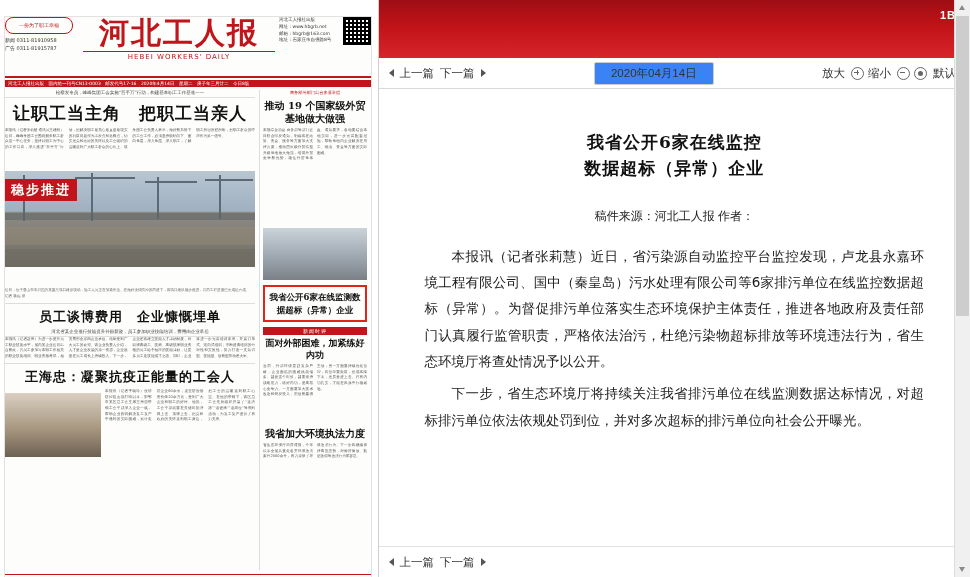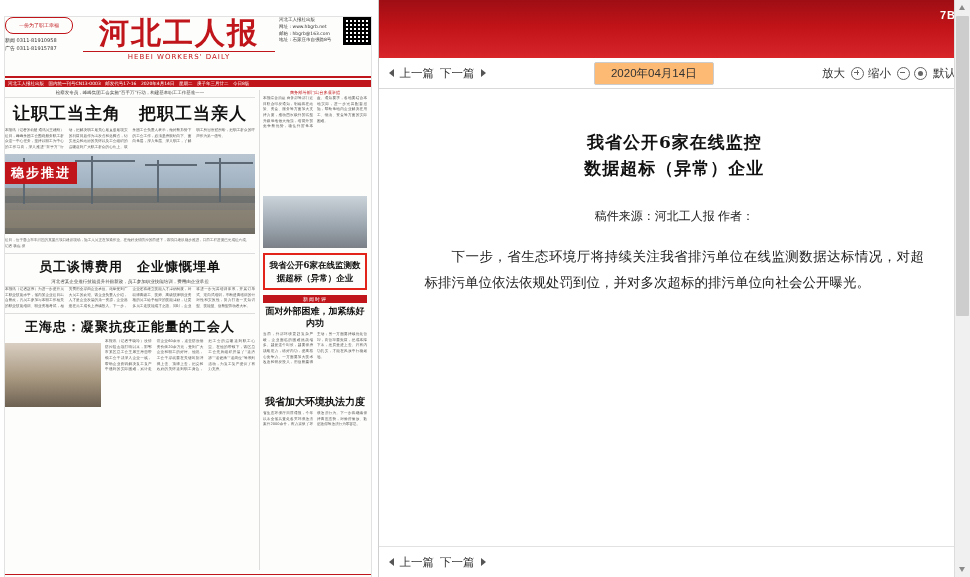--- a/index.html
+++ b/index.html
@@ -159,22 +159,22 @@
     font-size: 3.6px;
     line-height: 1.55;
     color: #555;
     text-align: justify;
     overflow: hidden;
   }
   .txtblock.c3 { column-count: 3; }
 
   .photo {
     position: relative;
-    margin: 4px 0;
-    height: 80px;
+    margin: 21px 0;
+    height: 96px;
     background: linear-gradient(#b9c6d2 0%, #9fb0c0 42%, #8d8b84 43%, #6f6c64 100%);
     overflow: hidden;
   }
   .photo .crane {
     position: absolute;
     background: #5d6a75;
   }
   .photo .band {
     position: absolute;
     left: 0; right: 0;
@@ -333,21 +333,21 @@
     display: inline-block;
     width: 0; height: 0;
     border-top: 4px solid transparent;
     border-bottom: 4px solid transparent;
   }
   .tri.left { border-right: 5px solid #555; }
   .tri.right { border-left: 5px solid #555; }
   .date-box {
     margin: 0 auto;
     border: 1px solid #cccccc;
-    background: #fdba74;
+    background: #3b82f6;
     font-size: 11.5px;
     color: #333;
     padding: 3px 16px;
     border-radius: 2px;
   }
   .zoom-group {
     display: flex;
     align-items: center;
     gap: 4px;
     font-size: 11.5px;
@@ -525,20 +525,21 @@
           <div class="rule"></div>
           <div class="headline sm">王海忠：凝聚抗疫正能量的工会人</div>
           <div style="display:flex;gap:4px;">
             <div class="mini-photo people" style="width:96px;height:64px;flex:none;"></div>
             <div class="txtblock c3" style="height:64px;">本报讯（记者李晓玲）疫情防控阻击战打响以来，邯郸市某区总工会主席王海忠带领工会干部深入企业一线，帮助企业协调解决复工复产中遇到的实际困难，累计走访企业60余家，送去防疫物资价值20余万元，受到广大企业和职工的好评。他说，工会干部就要在关键时刻冲得上去、顶得上去，把党和政府的关怀送到职工身边，把工会的温暖送到职工心里。在他的带领下，该区总工会先后组织开展了“送清凉”“送健康”“送岗位”等系列活动，为复工复产提供了有力支持。</div>
           </div>
         </div>
 
         <div class="col-side">
           <div class="side-kicker">商务部等部门出台多项举措</div>
+          <div class="side-head">推动 19 个国家级外贸基地做大做强</div>
           <div class="side-txt" style="height:96px;">本报综合消息 商务部等部门近日联合印发通知，明确将在政策、资金、服务等方面加大支持力度，推动国家级外贸转型升级基地做大做强，培育外贸竞争新优势，稳住外贸基本盘。通知要求，各地要结合本地实际，进一步完善配套措施，帮助基地内企业解决在用工、物流、资金等方面的实际困难。</div>
 
           <div class="mini-photo"></div>
 
           <div class="highlight-box">我省公开6家在线监测数据超标（异常）企业</div>
 
           <div class="redbar">新闻时评</div>
           <div class="side-head" style="font-size:9px;">面对外部困难，加紧练好内功</div>
           <div class="side-txt" style="height:60px;">当前，外部环境更趋复杂严峻，企业面临的困难挑战增多。越是这个时候，越要保持战略定力，练好内功，提高核心竞争力。一方面要加大技术改造和研发投入，用创新赢得主动；另一方面要持续优化管理，向管理要效益，把成本降下来，把质量提上去。只有内功扎实，才能在风浪中行稳致远。</div>
 
@@ -548,21 +549,21 @@
         </div>
       </div>
 
       <div class="paper-footer">本报地址：石家庄市自强路8号　邮编：050000　广告经营许可证：1301004000008　印刷：河北日报报业集团印务中心　零售价：1.00元</div>
     </div>
   </div>
 
   <div class="article-pane">
 
     <div class="art-topbar">
-      <div class="page-tag">7B</div>
+      <div class="page-tag">1B</div>
     </div>
 
     <div class="art-navbar">
       <span class="tri left"></span>
       <span class="navlink">上一篇</span>
       <span class="navlink">下一篇</span>
       <span class="tri right"></span>
 
       <span class="date-box">2020年04月14日</span>
 
@@ -581,20 +582,21 @@
         </span>
       </span>
     </div>
 
     <div class="art-body">
       <div class="art-title">
         <div>我省公开6家在线监控</div>
         <div>数据超标（异常）企业</div>
       </div>
       <div class="art-meta">稿件来源：河北工人报  作者：</div>
+      <p class="art-p">本报讯（记者张莉慧）近日，省污染源自动监控平台监控发现，卢龙县永嘉环境工程有限公司、国中（秦皇岛）污水处理有限公司等6家排污单位在线监控数据超标（异常）。为督促排污单位落实生态环境保护主体责任，推进各地政府及责任部门认真履行监管职责，严格依法治污，杜绝污染物超标排放等环境违法行为，省生态环境厅将查处情况予以公开。</p>
       <p class="art-p">下一步，省生态环境厅将持续关注我省排污单位在线监测数据达标情况，对超标排污单位依法依规处罚到位，并对多次超标的排污单位向社会公开曝光。</p>
     </div>
 
     <div class="art-bottombar">
       <span class="tri left"></span>
       <span class="navlink">上一篇</span>
       <span class="navlink">下一篇</span>
       <span class="tri right"></span>
     </div>
   </div>

